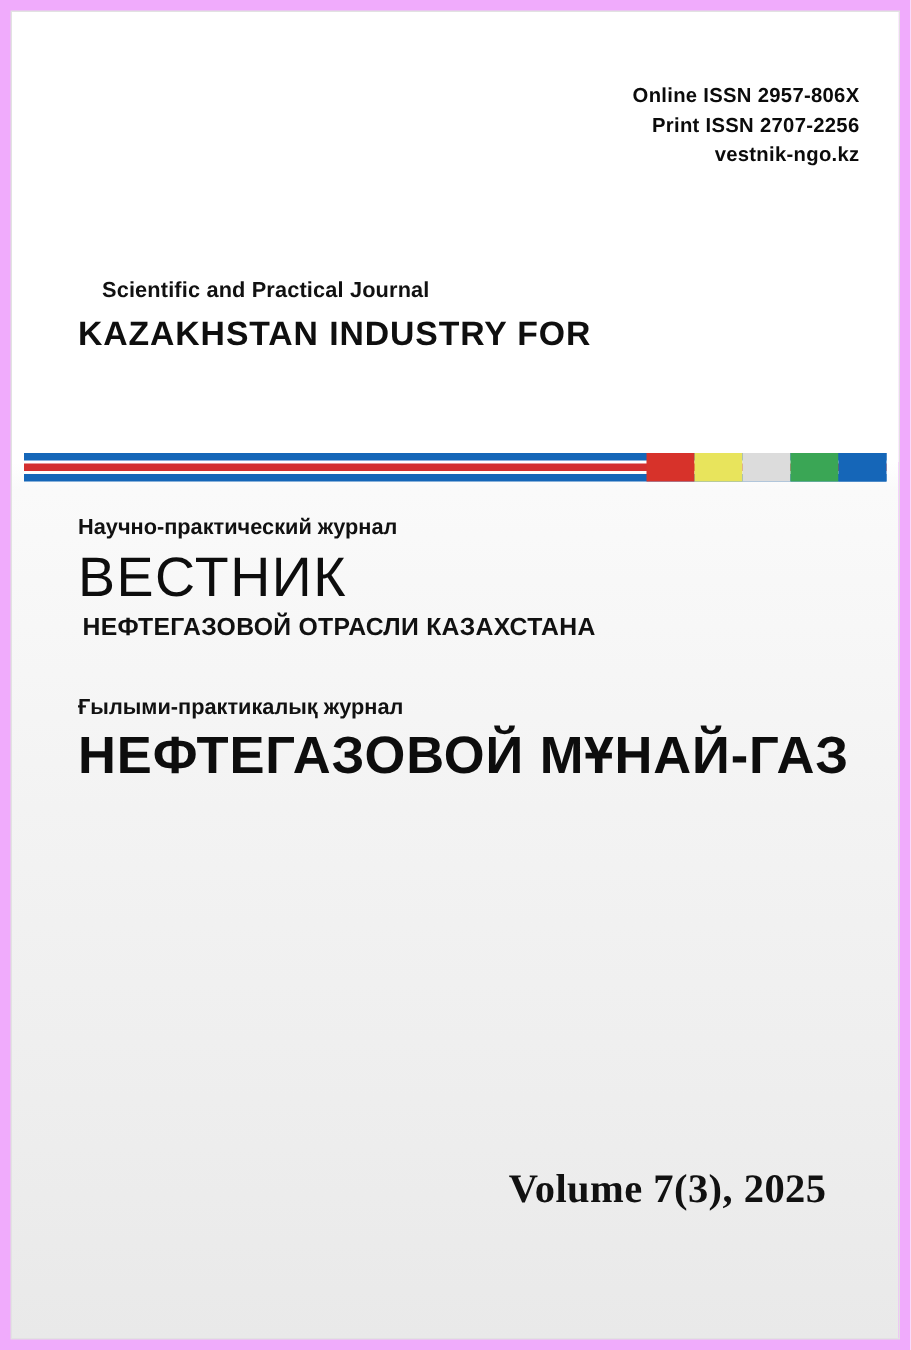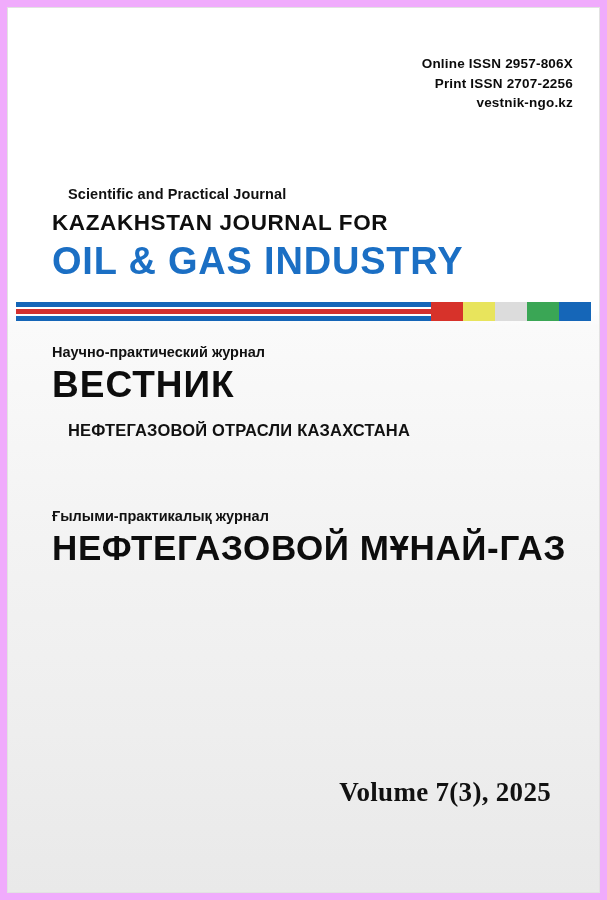--- a/index.html
+++ b/index.html
@@ -116,35 +116,35 @@
   }
   .ru-block { position: absolute; left: 44px; top: 22px; }
   .ru-sub {
     font-size: 14.5px;
     font-weight: bold;
     color: #111;
     margin: 0 0 6px 0;
   }
   .ru-title {
     font-size: 37px;
-    font-weight: bold;
+    font-weight: normal;
     color: #0d0d0d;
     letter-spacing: 1px;
     margin: 0 0 4px 0;
     line-height: 1.05;
   }
   .ru-title2 {
     font-size: 16.5px;
     font-weight: bold;
     color: #111;
     letter-spacing: 0.2px;
-    margin: 16px;
-  }
-
-  .kz-block { position: absolute; left: 44px; top: 142px; margin-top: 44px; }
+    margin: 3px;
+  }
+
+  .kz-block { position: absolute; left: 44px; top: 142px; }
   .kz-sub {
     font-size: 14.5px;
     font-weight: bold;
     color: #111;
     margin: 0 0 6px 0;
   }
   .kz-title {
     font-size: 35px;
     font-weight: bold;
     color: #0d0d0d;
@@ -180,22 +180,21 @@
     <div class="top-white"></div>
 
     <div class="issn-block">
       <div>Online ISSN 2957-806X</div>
       <div>Print ISSN 2707-2256</div>
       <div>vestnik-ngo.kz</div>
     </div>
 
     <div class="eng-block">
       <p class="eng-sub">Scientific and Practical Journal</p>
-      <p class="eng-line1">KAZAKHSTAN JOURNAL FOR</p>
-      <p class="eng-line2">OIL &amp; GAS INDUSTRY</p>
+      <p class="eng-line1">KAZAKHSTAN INDUSTRY FOR</p>
     </div>
 
     <div class="rule-wrap">
       <div class="rule-bar b1"></div>
       <div class="rule-bar b2"></div>
       <div class="rule-bar b3"></div>
       <div class="flag-blocks">
         <span style="background:#d7322a"></span>
         <span style="background:#e8e45c"></span>
         <span style="background:#dcdcdc"></span>

